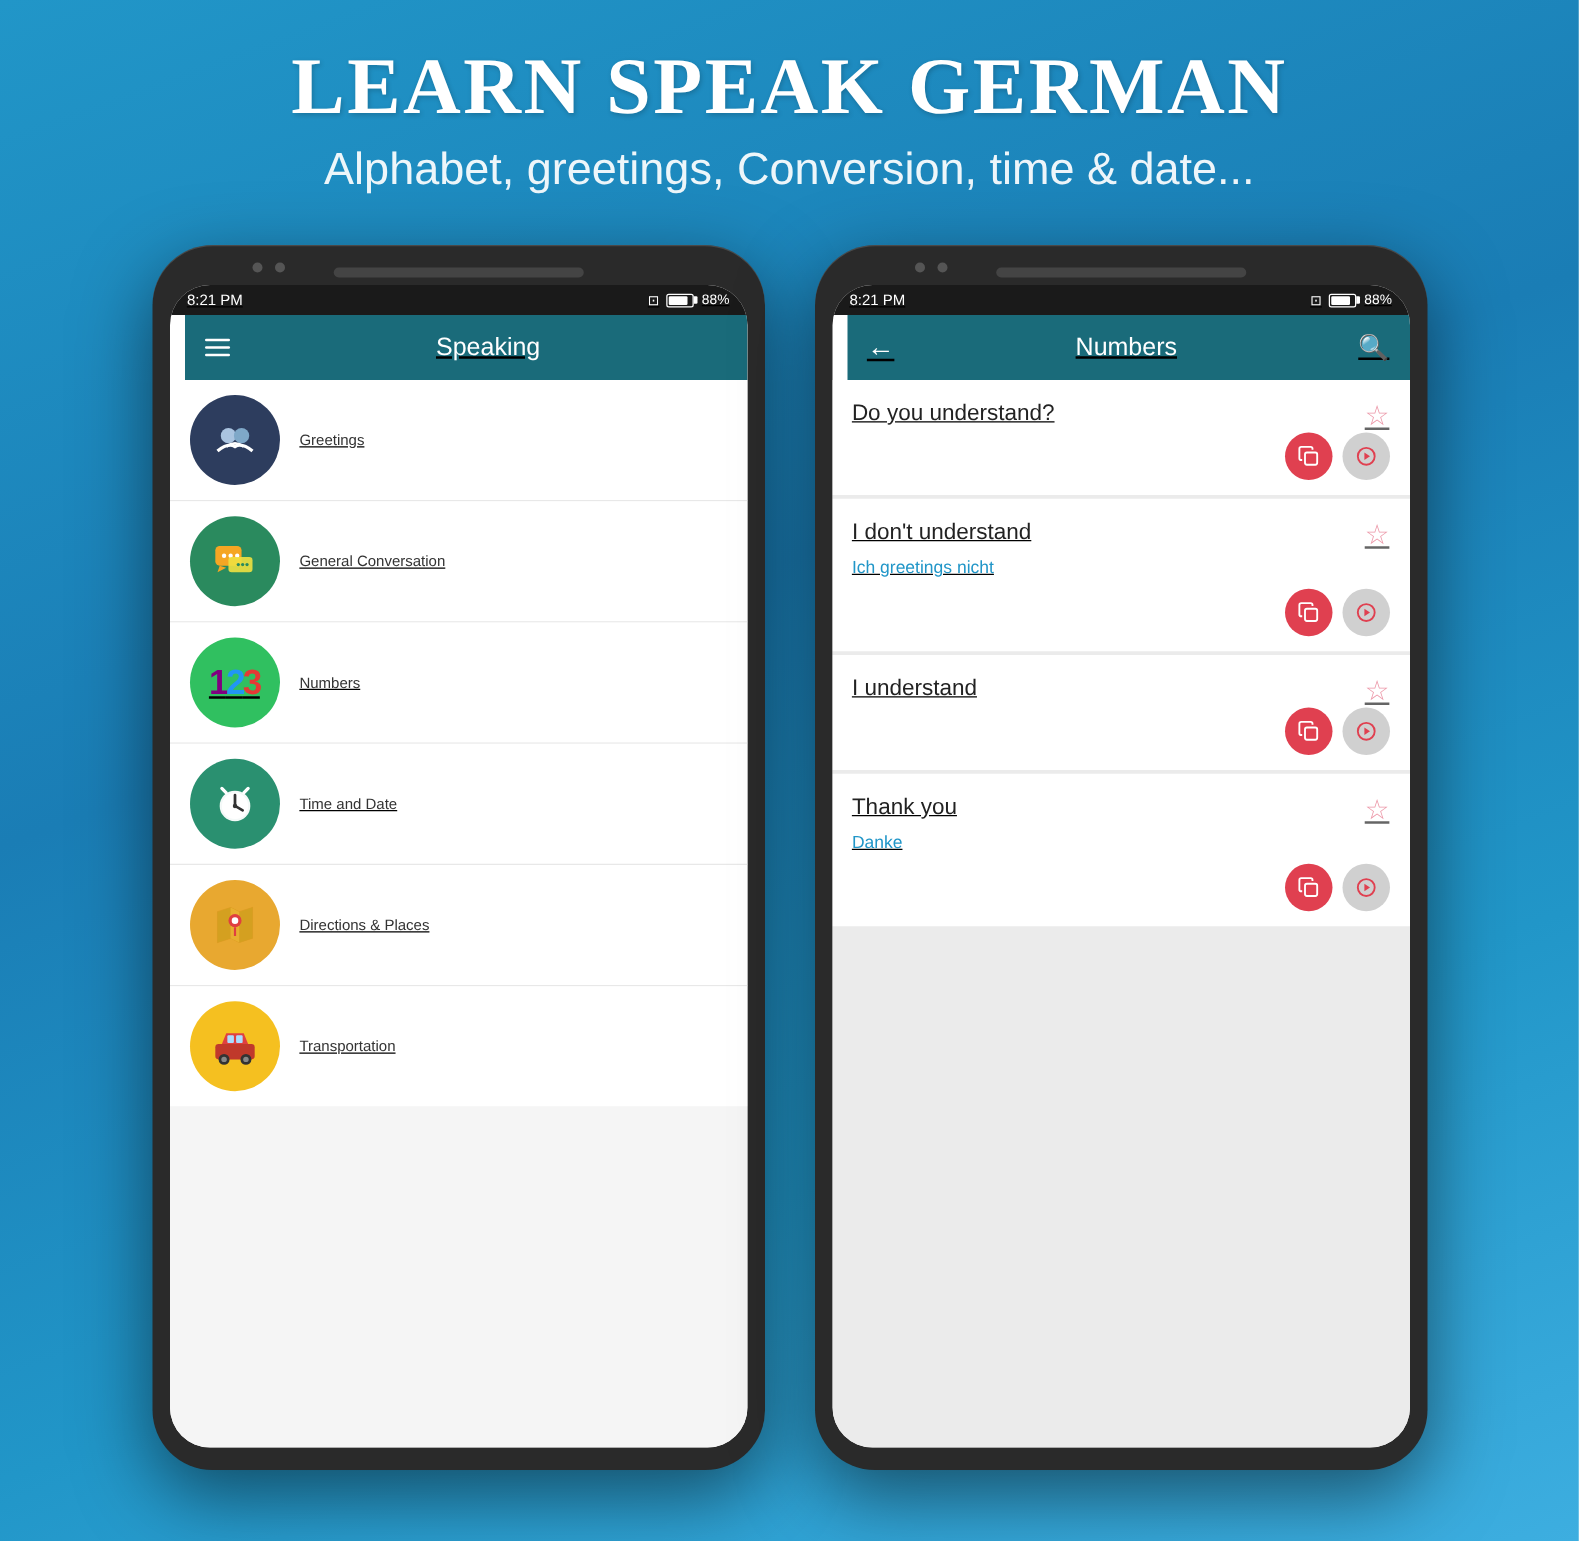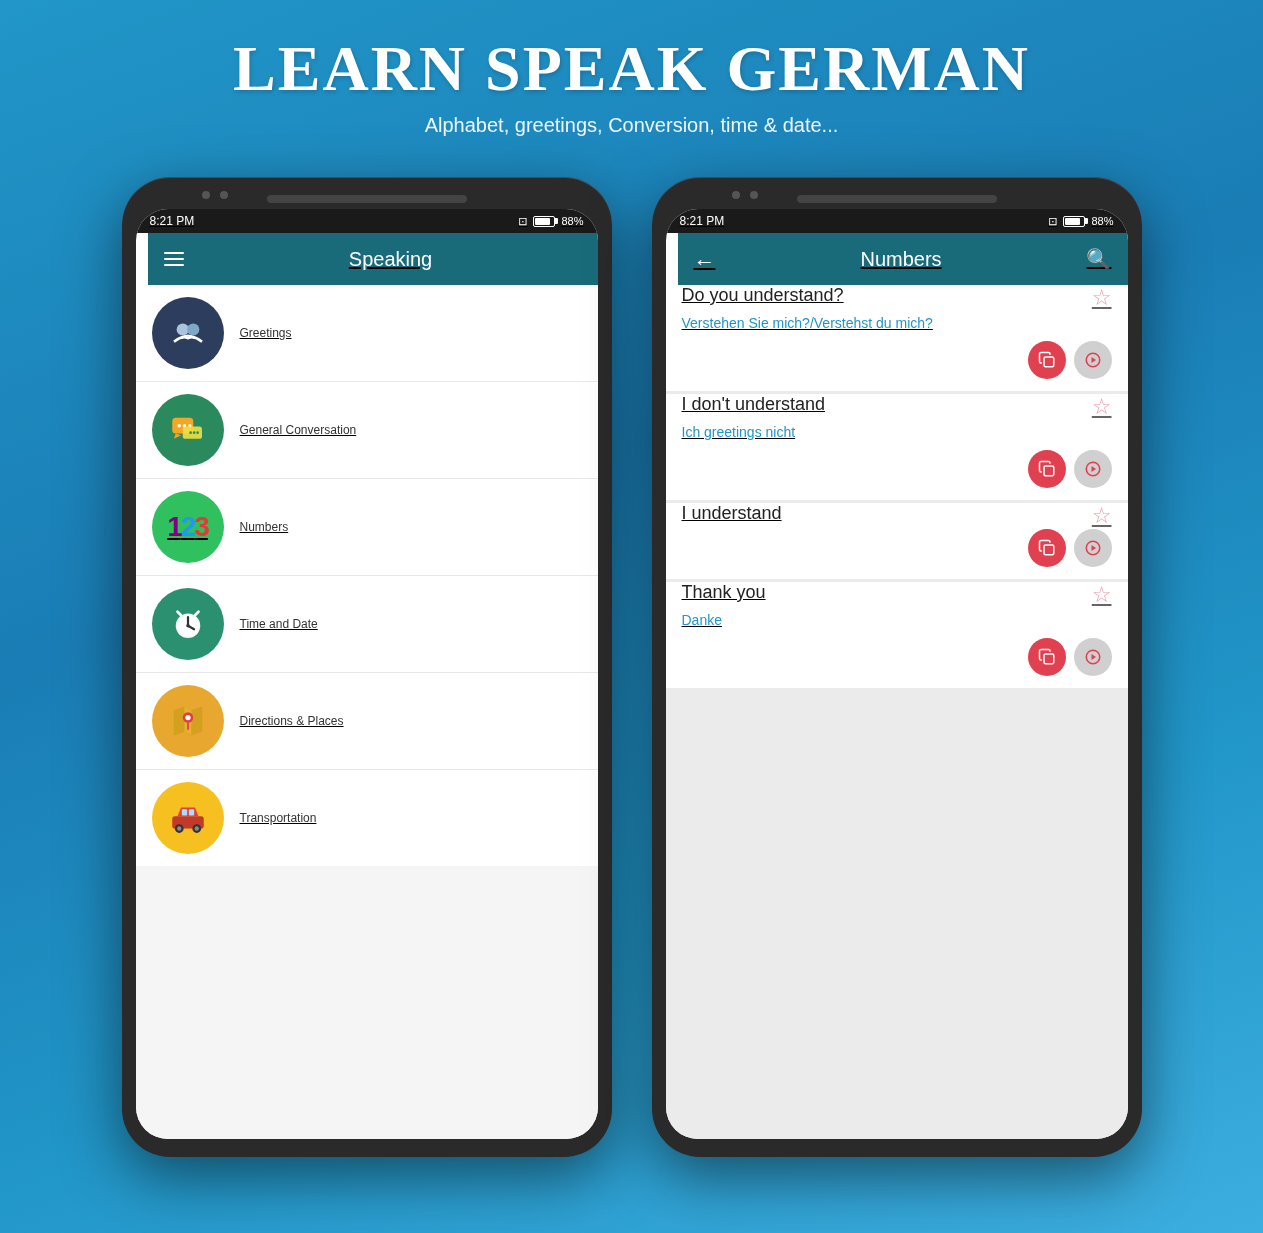--- a/index.html
+++ b/index.html
@@ -23,21 +23,21 @@
 
     .main-title {
       font-size: 64px;
       font-weight: 900;
       letter-spacing: 2px;
       text-shadow: 1px 2px 4px rgba(0,0,0,0.2);
       font-family: Georgia, serif;
     }
 
     .subtitle {
-      font-size: 20px;
+      font-size: 36px;
       font-weight: 300;
       margin-top: 8px;
       color: rgba(255,255,255,0.92);
     }
 
     .phones-container {
       display: flex;
       gap: 40px;
       margin-top: 20px;
       align-items: flex-start;
@@ -229,21 +229,21 @@
       flex: 1;
       background: #ebebeb;
       overflow-y: auto;
       display: flex;
       flex-direction: column;
       gap: 3px;
     }
 
     .phrase-card {
       background: white;
-      padding: 0 16px 12px;
+      padding: 16px 16px 12px;
     }
 
     .phrase-row {
       display: flex;
       justify-content: space-between;
       align-items: flex-start;
     }
 
     .phrase-english {
       font-size: 18px;
@@ -459,21 +459,20 @@
         <span class="search-icon-btn">🔍</span>
       </div>
 
       <div class="numbers-content">
 
         <div class="phrase-card">
           <div class="phrase-row">
             <span class="phrase-english">Do you understand?</span>
             <span class="star-icon">☆</span>
           </div>
-          <div class="phrase-german">Verstehen Sie mich?/Verstehst du mich?</div>
           <div class="phrase-actions">
             <div class="action-btn copy-btn">
               <svg width="18" height="18" viewBox="0 0 24 24" fill="white">
                   <rect x="8" y="8" width="13" height="13" rx="2" stroke="white" stroke-width="2" fill="none"></rect>
                   <path d="M5 16H4a2 2 0 01-2-2V4a2 2 0 012-2h10a2 2 0 012 2v1" stroke="white" stroke-width="2" fill="none"></path>
                 </svg>
             </div>
             <div class="action-btn speak-btn">
               <svg width="18" height="18" viewBox="0 0 24 24" fill="none">
                   <circle cx="12" cy="12" r="9" stroke="#e04050" stroke-width="2"></circle>

